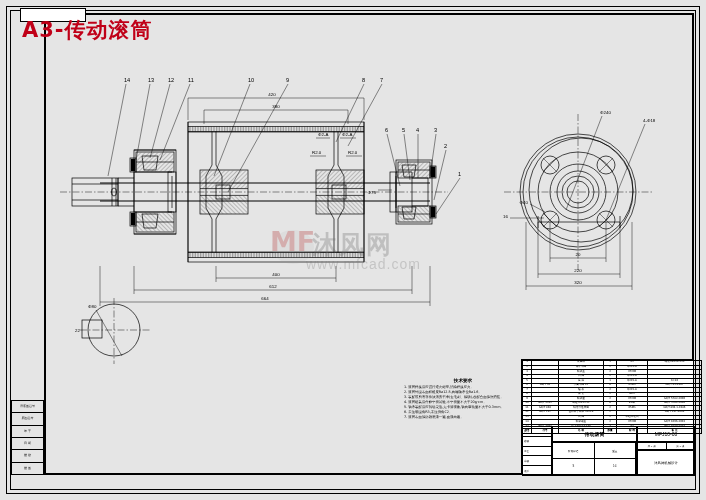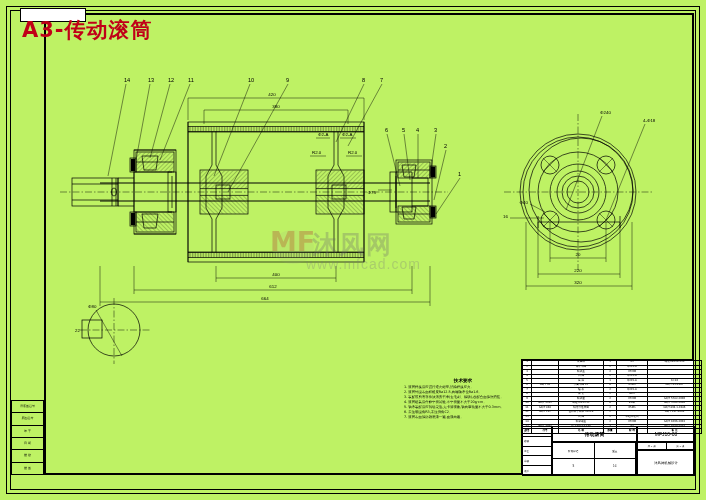--- a/index.html
+++ b/index.html
@@ -1,18 +1,18 @@
 <!DOCTYPE html>
 <html><head>
 <meta charset="utf-8">
 <style>
   html,body{margin:0;padding:0;background:#ffffff;}
   body{width:706px;height:500px;overflow:hidden;
        font-family:"Liberation Sans","DejaVu Sans",sans-serif;color:#000;}
-  #stage{position:relative;width:706px;height:500px;background:#bef264;}
+  #stage{position:relative;width:706px;height:500px;background:#e5e5e5;}
 
   
   .sheet-outer{position:absolute;left:6px;top:6px;width:694px;height:488px;
                border:1px solid #000;box-sizing:border-box;}
   .sheet-inner{position:absolute;left:10px;top:10px;width:686px;height:480px;
                border:1px solid #000;box-sizing:border-box;}
   .frame-main{position:absolute;left:44px;top:13px;width:650px;height:462px;
               border:2px solid #000;box-sizing:border-box;}
 
   

